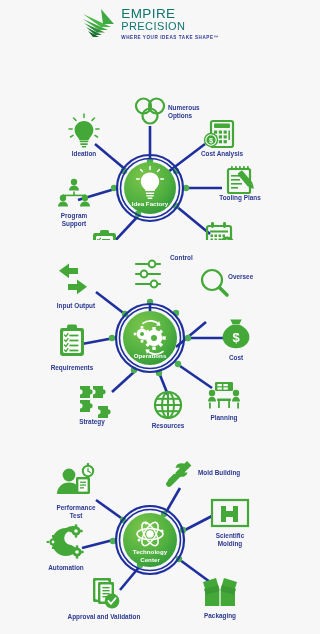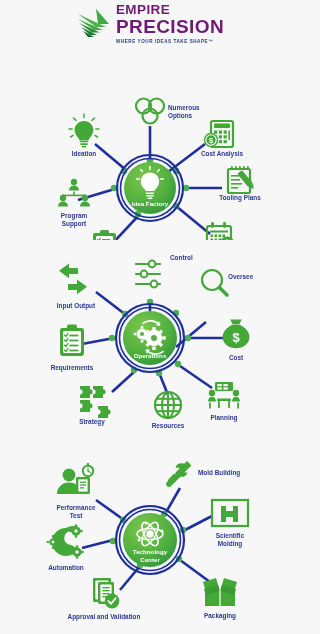--- a/index.html
+++ b/index.html
@@ -28,27 +28,27 @@
     justify-content: center;
   }
   .logo {
     display: flex;
     align-items: center;
     gap: 4px;
   }
   .logo-mark { width: 36px; height: 30px; flex: 0 0 auto; }
   .logo-text { display: flex; flex-direction: column; align-items: flex-start; }
   .logo-line1, .logo-line2 {
-    color: #701a75;
-    font-weight: bold;
+    color: #0f766e;
+    font-weight: normal;
     letter-spacing: .4px;
     line-height: 1;
   }
   .logo-line1 { font-size: 13.5px; }
-  .logo-line2 { font-size: 19px; margin-top: 1px; }
+  .logo-line2 { font-size: 11px; margin-top: 1px; }
   .logo-tag {
     color: #2b3990;
     font-size: 4.6px;
     letter-spacing: .55px;
     margin-top: 2.5px;
     font-weight: bold;
   }
 
   
   .diagram {

